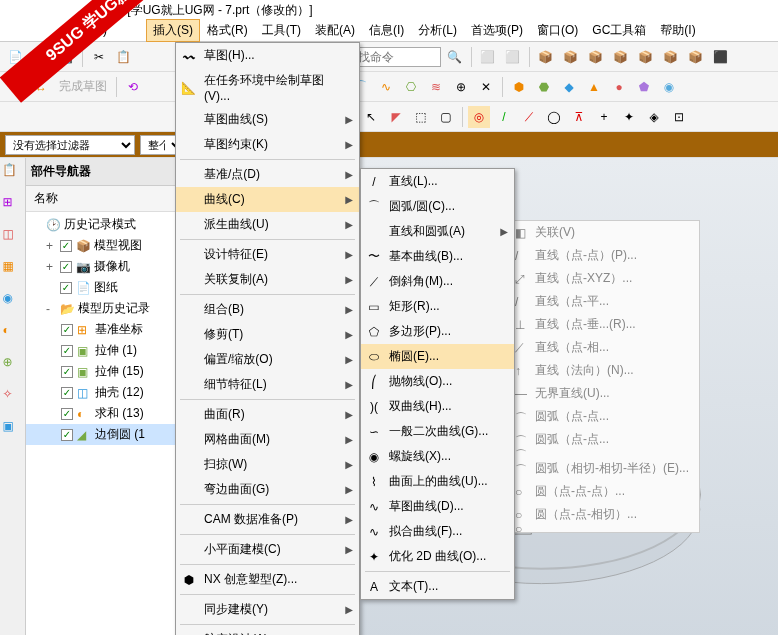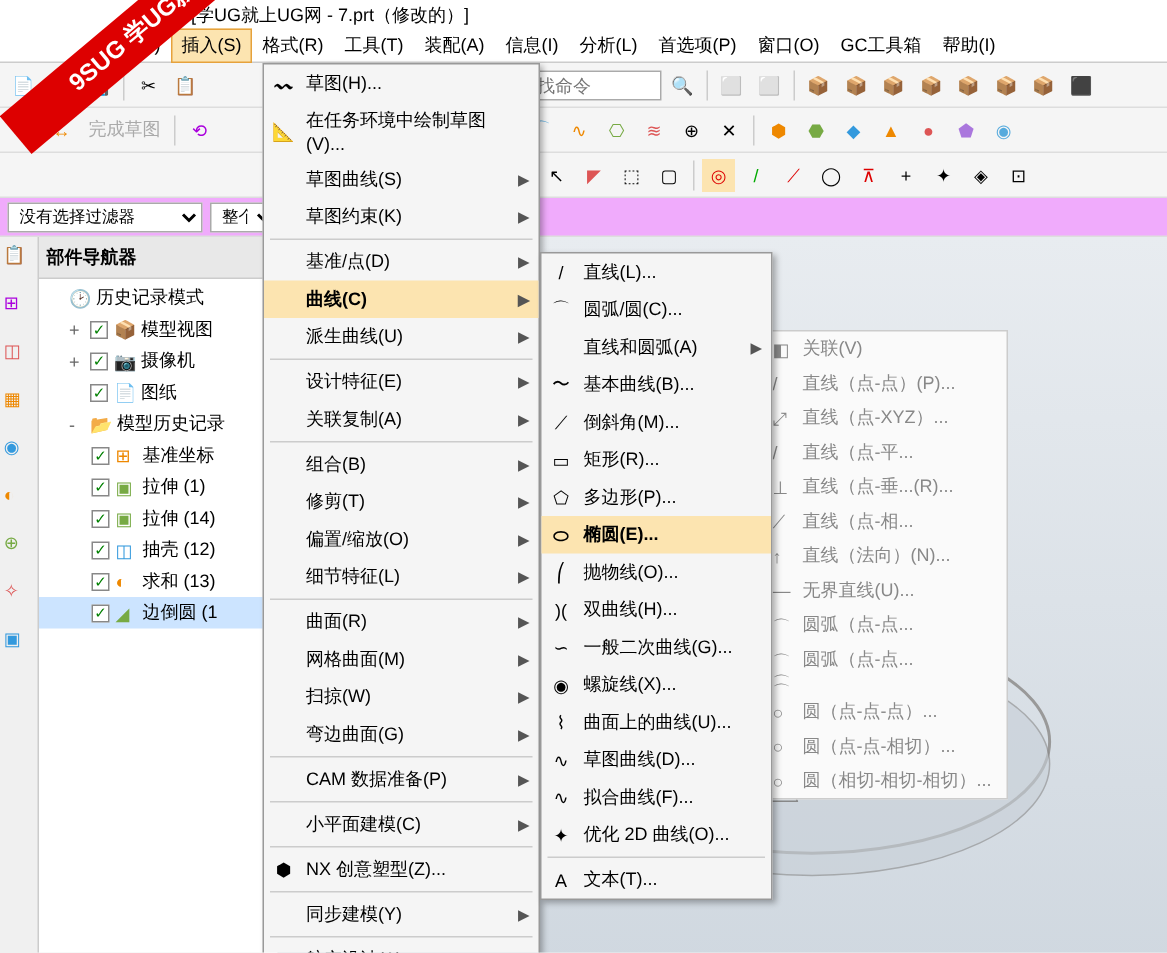--- a/index.html
+++ b/index.html
@@ -1,44 +1,44 @@
 <!DOCTYPE html>
 <html><head>
 <meta charset="utf-8">
 <style>
 *{margin:0;padding:0;box-sizing:border-box;font-family:"Microsoft YaHei",Arial,sans-serif;font-size:12px;}
 body{background:#f0f0f0;width:778px;height:635px;overflow:hidden;position:relative;}
 .titlebar{height:20px;background:#fff;display:flex;align-items:center;padding-left:120px;}
 .menubar{height:22px;background:#fff;display:flex;align-items:center;border-bottom:1px solid #ccc;padding-left:60px;}
 .menu-item{padding:3px 7px;cursor:pointer;}
-.menu-item.active{background:#fce4b0;border:1px solid #e6a23c;padding:2px 6px;}
+.menu-item.active{background:#fce4b0;border:1px solid #e6a23c;padding:2px 6px;margin-left:32px;}
 .toolbar1,.toolbar2,.toolbar3{height:30px;background:#f5f5f5;border-bottom:1px solid #ddd;display:flex;align-items:center;gap:3px;padding:0 5px;}
 .tool-icon{width:22px;height:22px;display:flex;align-items:center;justify-content:center;cursor:pointer;}
 .tool-sep{width:1px;height:20px;background:#ccc;margin:0 2px;}
-.filter-bar{height:26px;background:#f0abfc;border-bottom:1px solid #ddd;display:flex;align-items:center;padding:0 5px;gap:5px;}
+.filter-bar{height:26px;background:#a16207;border-bottom:1px solid #ddd;display:flex;align-items:center;padding:0 5px;gap:5px;}
 .filter-select{height:20px;border:1px solid #aaa;background:#fff;padding:0 3px;font-size:11px;}
 .main{display:flex;height:485px;}
 .leftbar{width:26px;background:#f0f0f0;border-right:1px solid #ccc;display:flex;flex-direction:column;gap:12px;padding-top:5px;align-items:center;}
 .left-icon{width:20px;height:20px;cursor:pointer;}
 .navpanel{width:160px;background:#fff;border-right:1px solid #ccc;}
 .nav-header{background:#e8e8e8;padding:5px;border-bottom:1px solid #ccc;font-weight:bold;}
 .nav-col{padding:4px 8px;background:#f5f5f5;border-bottom:1px solid #ddd;}
 .tree{padding:2px 0;}
 .tree-item{padding:2px 4px 2px 20px;display:flex;align-items:center;gap:4px;white-space:nowrap;}
 .tree-item.l2{padding-left:35px;}
 .tree-item.sel{background:#cce4ff;}
 .chk{width:12px;height:12px;border:1px solid #888;background:#fff;display:inline-flex;align-items:center;justify-content:center;color:green;font-size:10px;}
 .exp{width:10px;color:#666;}
 .ti{width:14px;height:14px;display:inline-block;}
 .viewport{flex:1;background:linear-gradient(#e8ecf0,#d0d8e0);position:relative;}
 .dropdown{position:absolute;background:#f5f5f5;border:1px solid #999;box-shadow:2px 2px 4px rgba(0,0,0,.3);z-index:1000;}
 .dd1{left:175px;top:42px;width:185px;}
 .dd2{left:360px;top:168px;width:155px;}
 .dd-item{padding:4px 24px 4px 28px;display:flex;align-items:center;gap:6px;position:relative;cursor:pointer;}
-.dd-item:hover,.dd-item.hl{background:#fce4b0;font-weight:bold;}
+.dd-item:hover,.dd-item.hl{background:#fce4b0;}
 .dd-sep{height:1px;background:#ccc;margin:2px 4px;}
 .dd-arrow{position:absolute;right:6px;font-size:10px;color:#555;}
 .dd-icon{position:absolute;left:4px;width:18px;height:18px;display:flex;align-items:center;justify-content:center;}
 .watermark{position:absolute;left:-20px;top:-10px;transform:rotate(-40deg);background:#d00;color:#fff;padding:6px 50px;font-size:16px;font-weight:bold;z-index:5000;}
 .context{position:absolute;left:510px;top:220px;background:#fafafa;border:1px solid #ccc;z-index:50;font-size:11px;color:#888;}
 .ctx-item{padding:3px 10px 3px 24px;display:flex;align-items:center;position:relative;}
 .ctx-icon{position:absolute;left:4px;width:14px;height:14px;}
 .search-box{height:20px;border:1px solid #aaa;width:100px;background:#fff;padding:0 4px;color:#888;}
 </style>
 </head>
@@ -140,20 +140,21 @@
   <span class="left-icon" style="color:#d55">◫</span>
   <span class="left-icon" style="color:#e80">▦</span>
   <span class="left-icon" style="color:#39d">◉</span>
   <span class="left-icon" style="color:#e80">◐</span>
   <span class="left-icon" style="color:#7a4">⊕</span>
   <span class="left-icon" style="color:#d55">✧</span>
   <span class="left-icon" style="color:#39d">▣</span>
  </div>
  <div class="navpanel">
   <div class="nav-header">部件导航器</div>
+  <div class="nav-col">名称</div>
   <div class="tree" id="tree">
         <div class="tree-item">
           <span class="ti" style="color: rgb(102, 102, 102);">🕑</span>
           <span>历史记录模式</span>
         </div>
         <div class="tree-item">
           <span class="exp">+</span>
           <span class="chk">✓</span>
           <span class="ti" style="color: rgb(119, 170, 68);">📦</span>
           <span>模型视图</span>
@@ -181,21 +182,21 @@
           <span>基准坐标</span>
         </div>
         <div class="tree-item l2">
           <span class="chk">✓</span>
           <span class="ti" style="color: rgb(119, 170, 68);">▣</span>
           <span>拉伸 (1)</span>
         </div>
         <div class="tree-item l2">
           <span class="chk">✓</span>
           <span class="ti" style="color: rgb(119, 170, 68);">▣</span>
-          <span>拉伸 (14)</span>
+          <span>拉伸 (15)</span>
         </div>
         <div class="tree-item l2">
           <span class="chk">✓</span>
           <span class="ti" style="color: rgb(51, 153, 221);">◫</span>
           <span>抽壳 (12)</span>
         </div>
         <div class="tree-item l2">
           <span class="chk">✓</span>
           <span class="ti" style="color: rgb(238, 136, 0);">◐</span>
           <span>求和 (13)</span>
@@ -432,26 +433,26 @@
     </div>
     <div class="ctx-item">
       <span class="ctx-icon">⌒</span>
       <span>圆弧（点-点...</span>
     </div>
     <div class="ctx-item">
       <span class="ctx-icon">⌒</span>
     </div>
     <div class="ctx-item">
       <span class="ctx-icon">⌒</span>
+      <span>圆弧（相切-相切-半径）(E)...</span>
     </div>
     <div class="ctx-item">
       <span class="ctx-icon">○</span>
       <span>圆（点-点-点）...</span>
     </div>
     <div class="ctx-item">
       <span class="ctx-icon">○</span>
       <span>圆（点-点-相切）...</span>
     </div>
     <div class="ctx-item">
       <span class="ctx-icon">○</span>
-      <span>圆（相切-相切-相切）...</span>
     </div>
   </div>
 
 </body></html>

